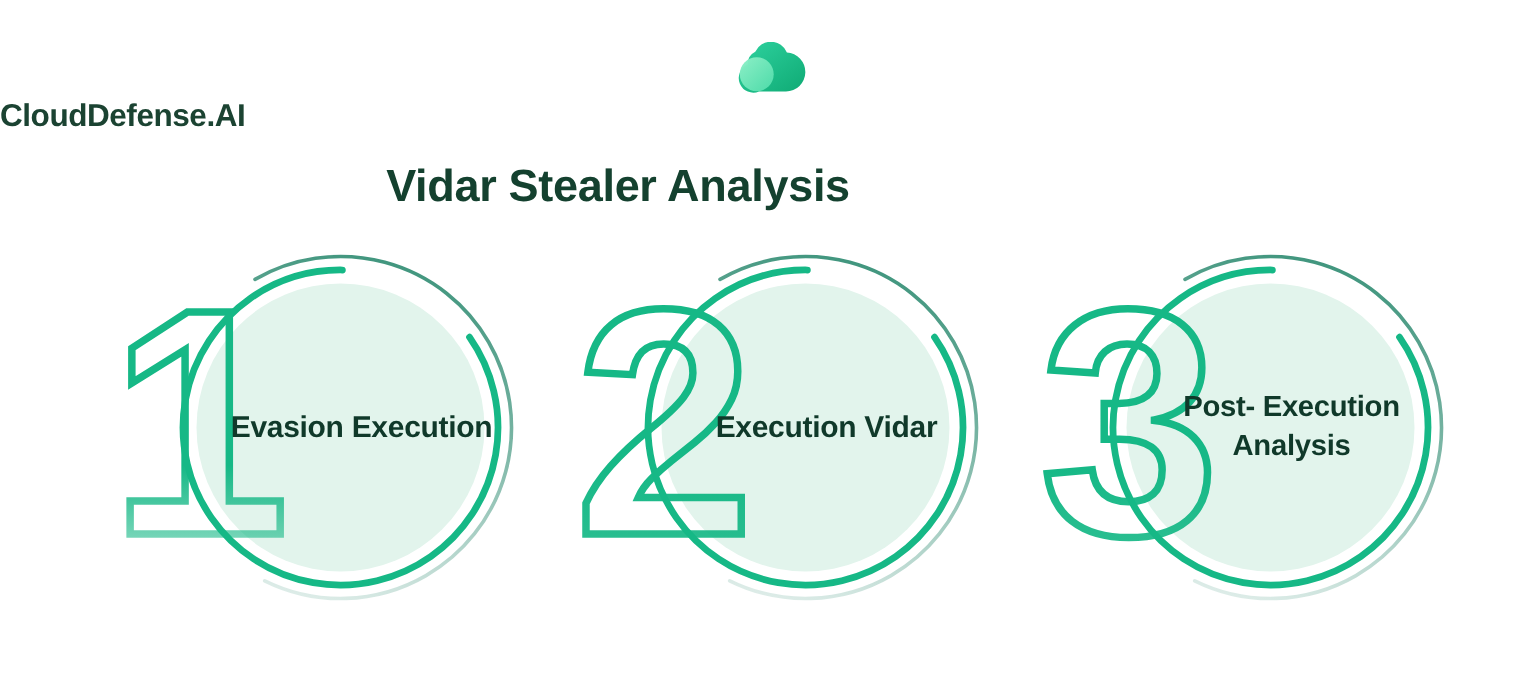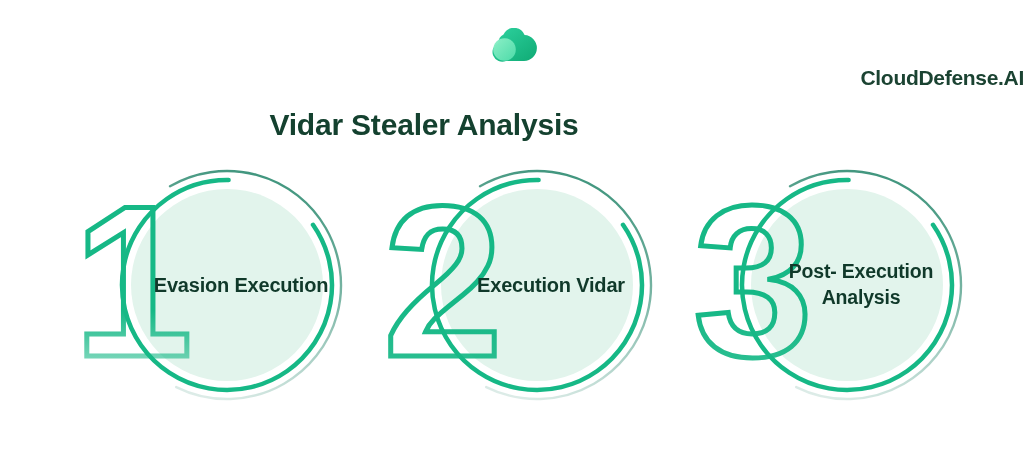--- a/index.html
+++ b/index.html
@@ -19,21 +19,21 @@
     background: #ffffff;
     overflow: hidden;
   }
 
   
   .brand {
     position: absolute;
     left: 0;
     top: 28px;
     width: 1024px;
-    text-align: right;
+    text-align: left;
   }
   .brand-logo {
     display: block;
     margin: 0 auto 4px auto;
     width: 56px;
     height: 34px;
   }
   .brand-name {
     font-size: 21px;
     font-weight: bold;
@@ -43,21 +43,20 @@
   .page-title {
     position: absolute;
     left: 0;
     top: 108px;
     width: 824px;
     text-align: center;
     font-size: 30px;
     font-weight: bold;
     letter-spacing: -0.2px;
     color: #14412f;
-    padding-left: 12px;
   }
 
   
   .steps {
     position: absolute;
     left: 0;
     top: 160px;
     width: 1024px;
     height: 250px;
   }

